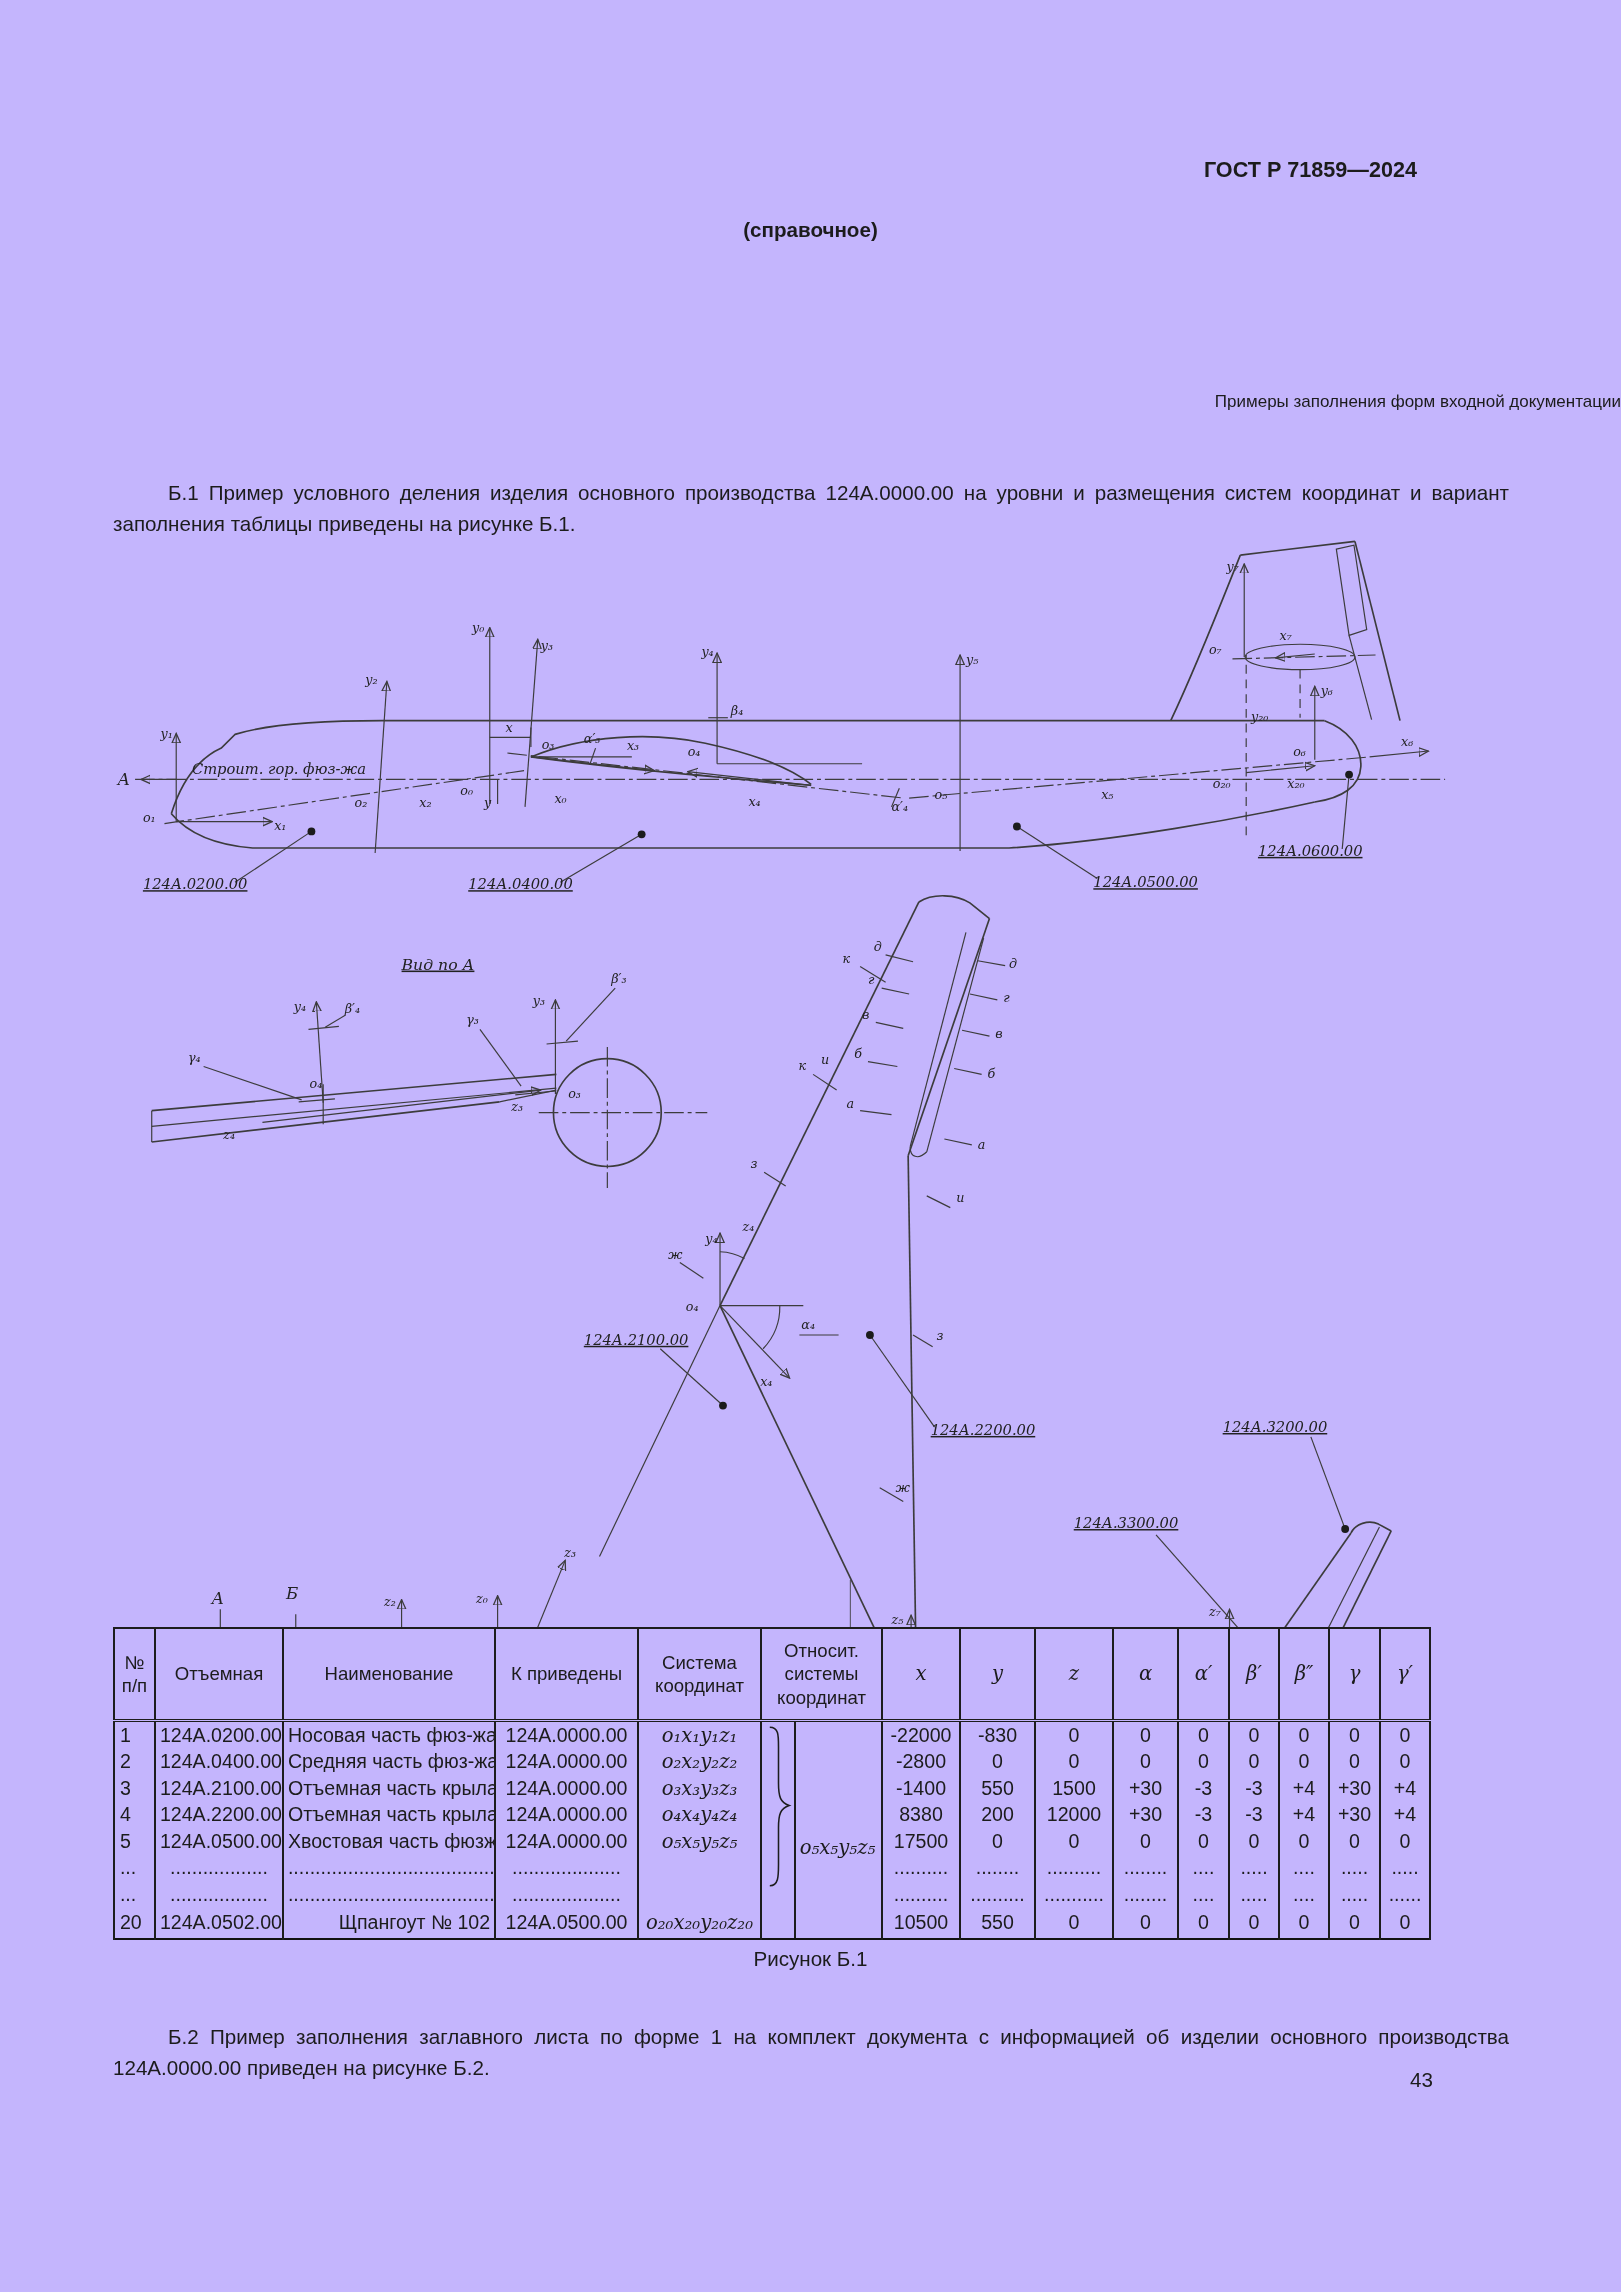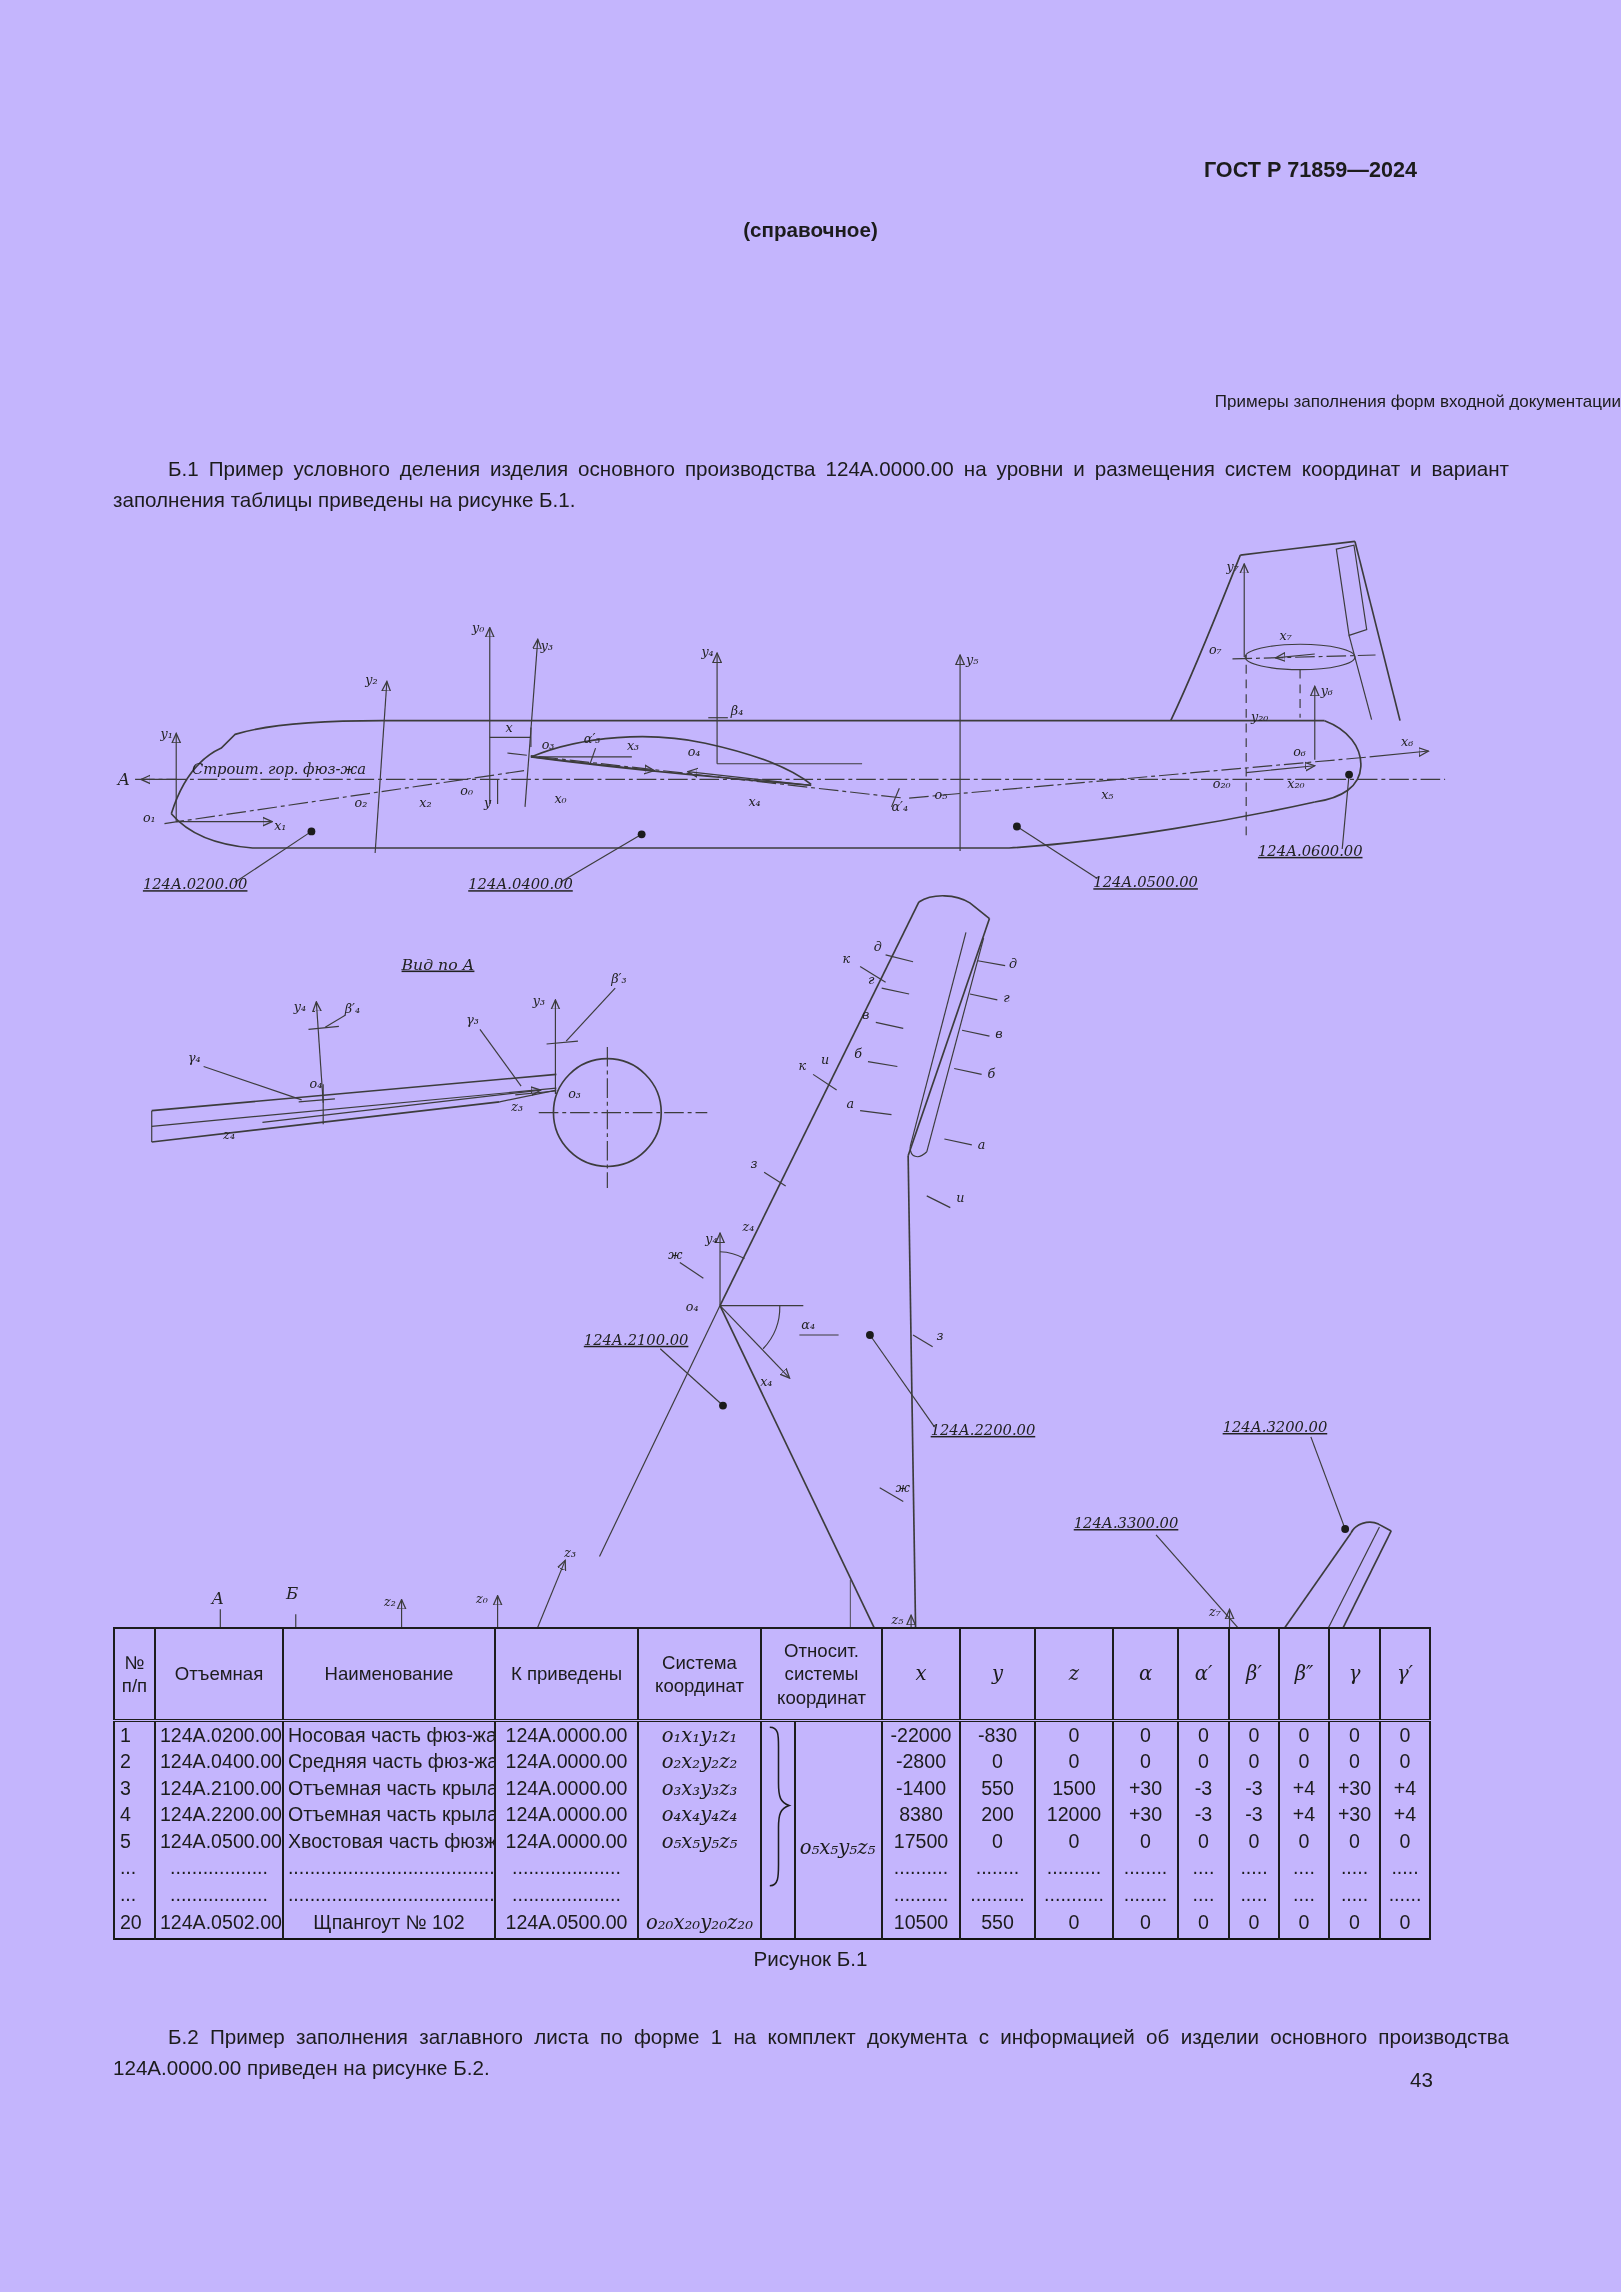--- a/index.html
+++ b/index.html
@@ -3,21 +3,21 @@
 <meta charset="utf-8">
 <style>
   html,body{margin:0;padding:0;background:#eeeeee;}
   .page{position:relative;width:1621px;height:2293px;background:#c4b5fd;
         font-family:"Liberation Sans",sans-serif;color:#1c1c1c;overflow:hidden;}
   .hdr{position:absolute;top:157px;right:204px;font-size:21.6px;font-weight:bold;}
   .app{position:absolute;top:214px;left:0;width:100%;text-align:center;font-size:20.6px;font-weight:bold;line-height:32px;}
   .stitle{position:absolute;top:392px;left:0;width:100%;text-align:right;font-size:17px;font-weight:normal;}
   .para{position:absolute;left:113px;width:1396px;font-size:20.6px;line-height:31px;
         text-align:justify;text-indent:55px;}
-  .p-b1{top:417px;margin-top:36px;}
+  .p-b1{top:441px;margin-top:36px;}
   .p-b2{top:2000px;}
   .figcap{position:absolute;top:1947px;left:0;width:100%;text-align:center;font-size:20.6px;}
   .pagenum{position:absolute;top:2068px;right:188px;font-size:20.6px;}
   .figwrap{position:absolute;left:78px;top:510px;width:1529px;height:1117px;}
 
   
   .fig line,.fig path,.fig ellipse,.fig circle{stroke:#3c3c3c;fill:none;stroke-width:1.2px;}
   .fig .o{stroke-width:1.7px;}
   .fig .thin{stroke-width:0.9px;}
   .fig .dd{stroke-dasharray:20 4 4 4;}
@@ -34,21 +34,21 @@
   
   .tblwrap{position:absolute;left:113px;top:1627px;}
   table.gt{border-collapse:collapse;table-layout:fixed;width:1316px;border:2.9px solid #111;background:transparent;}
   table.gt th{border:2px solid #1d1d1d;border-bottom:3.9px double #1d1d1d;font-weight:normal;
         font-size:18.6px;height:90px;vertical-align:middle;padding:0 2px;line-height:23.5px;}
   table.gt th.hl{font-family:"DejaVu Serif",serif;font-style:italic;font-size:19.6px;}
   table.gt td{border:2px solid #1d1d1d;border-top:none;border-bottom:none;font-size:19.6px;height:26.5px;
         padding:0 3.9px;text-align:center;white-space:nowrap;overflow:hidden;}
   table.gt tr.last td{height:30px;}
   table.gt td.c0{text-align:left;padding-left:4.9px;}
-  table.gt td.c2{text-align:center;margin-left:42px;}
+  table.gt td.c2{text-align:right;margin-left:42px;}
   table.gt td.c4{font-family:"DejaVu Serif",serif;font-style:italic;}
   table.gt td.relcell{position:relative;padding:0;}
   .brace-strip{position:absolute;left:0;top:0;bottom:0;width:32px;border-right:2px solid #1d1d1d;}
   .relsys{position:absolute;left:32px;right:0;top:114px;text-align:center;
         font-family:"DejaVu Serif",serif;font-style:italic;font-size:19.6px;}
 </style>
 </head>
 <body>
 
 <div class="page">

